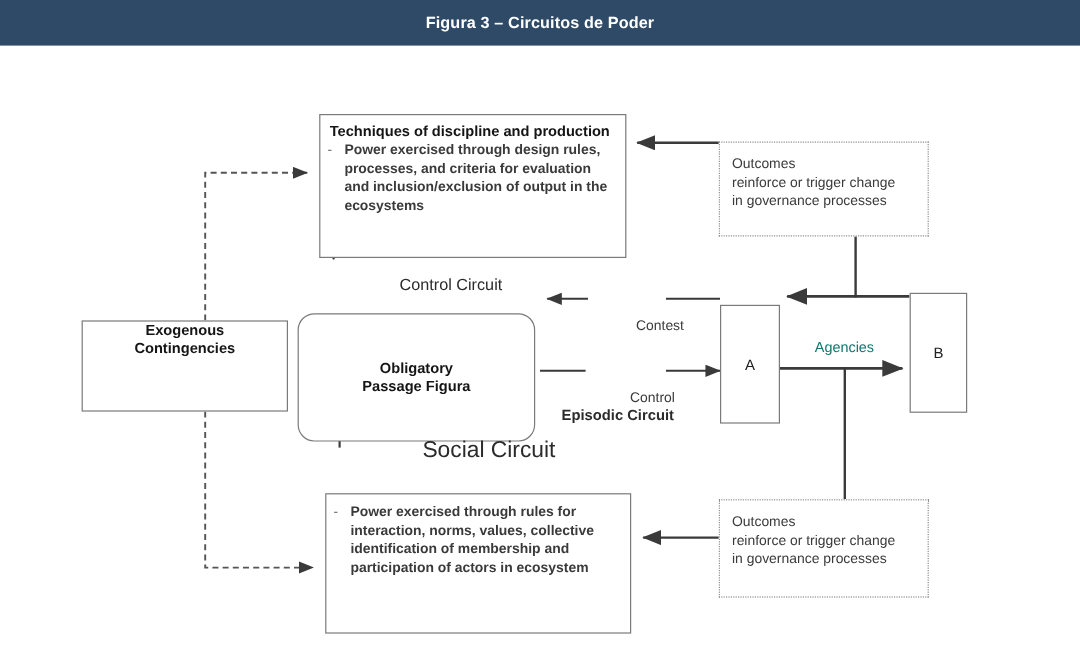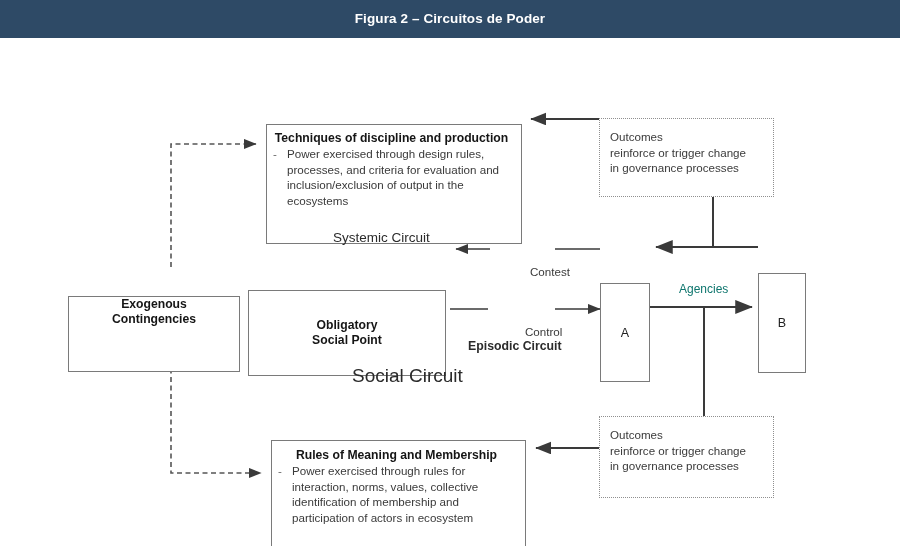--- a/index.html
+++ b/index.html
@@ -47,21 +47,20 @@
     left: 0; top: 0;
     width: 900px; height: 462px;
   }
   .node {
     position: absolute;
     box-sizing: border-box;
     background: #ffffff;
   }
   .solid-box {
     border: 1.3px solid #7a7a7a;
-    margin-top: 29px;
   }
   .dotted-box {
     border: 1.3px dotted #8f8f8f;
   }
   .node-title {
     font-weight: bold;
     color: #151515;
     font-size: 12.2px;
     line-height: 15px;
     text-align: center;
@@ -79,20 +78,21 @@
     flex: 0 0 auto;
     width: 14px;
     color: #6a6a6a;
     font-size: 11.6px;
     line-height: 15.6px;
     text-align: left;
     padding-left: 2px;
   }
   .bullet-text {
     flex: 1 1 auto;
+    font-weight: bold;
   }
   
   #node-techniques {
     left: 266px; top: 57px;
     width: 256px; height: 120px;
     padding: 6px 9px 0 4px;
   }
   #node-outcomes-top {
     left: 599px; top: 80px;
     width: 175px; height: 79px;
@@ -100,24 +100,25 @@
   }
   #node-exogenous {
     left: 68px; top: 229px;
     width: 172px; height: 76px;
     display: flex;
     align-items: flex-start;
     justify-content: center;
   }
   #node-opp {
     left: 248px; top: 223px;
-    width: 198px; height: 86px;
+    width: 198px; height: 107px;
     display: flex;
     align-items: center;
     justify-content: center;
+    border-radius: 14px;
   }
   #node-a {
     left: 600px; top: 216px;
     width: 50px; height: 99px;
     display: flex;
     align-items: center;
     justify-content: center;
   }
   #node-b {
     left: 758px; top: 206px;
@@ -184,21 +185,21 @@
     font-size: 13px;
     color: #1a1a1a;
   }
 </style>
 </head>
 <body>
 
 <div id="page">
 
   <div id="title-bar">
-    <div id="title-text">Figura 2 – Circuitos de Poder</div>
+    <div id="title-text">Figura 3 – Circuitos de Poder</div>
   </div>
 
   <div id="diagram">
 
     <svg id="edges" viewBox="0 0 900 462" width="900" height="462">
       <defs>
         <marker id="arrow" markerWidth="9" markerHeight="9" refX="7.6" refY="3.2" orient="auto" markerUnits="strokeWidth">
           <path d="M0,0 L8,3.2 L0,6.4 z" fill="#3a3a3a"></path>
         </marker>
         <marker id="arrow-dash" markerWidth="9" markerHeight="9" refX="7.6" refY="3.2" orient="auto" markerUnits="strokeWidth">
@@ -274,47 +275,46 @@
     <div id="node-exogenous" class="node solid-box">
       <div class="node-title">
         <div>Exogenous</div>
         <div>Contingencies</div>
       </div>
     </div>
 
     <div id="node-opp" class="node solid-box">
       <div class="node-title">
         <div>Obligatory</div>
-        <div>Social Point</div>
+        <div>Passage Figura</div>
       </div>
     </div>
 
     <div id="node-a" class="node solid-box">
       <div class="ab-label">A</div>
     </div>
 
     <div id="node-b" class="node solid-box">
       <div class="ab-label">B</div>
     </div>
 
     <div id="node-rules" class="node solid-box">
-      <div class="node-title">Rules of Meaning and Membership</div>
       <div class="bullet-row">
         <div class="bullet-dash">-</div>
         <div class="node-body bullet-text">Power exercised through  rules for interaction, norms, values, collective identification of  membership  and participation of actors in ecosystem</div>
       </div>
     </div>
 
     <div id="node-outcomes-bottom" class="node dotted-box">
       <div class="node-body">Outcomes</div>
       <div class="node-body">reinforce or trigger  change</div>
       <div class="node-body">in governance  processes</div>
     </div>
 
-    <div id="label-systemic" class="free-label">Systemic Circuit</div>
+    <div id="label-systemic" class="free-label">Control Circuit</div>
     <div id="label-social" class="free-label">Social Circuit</div>
     <div id="label-episodic" class="free-label">Episodic Circuit</div>
     <div id="label-contest" class="free-label">Contest</div>
     <div id="label-control" class="free-label">Control</div>
     <div id="label-agencies" class="free-label">Agencies</div>
 
   </div>
 
 
 </div>

